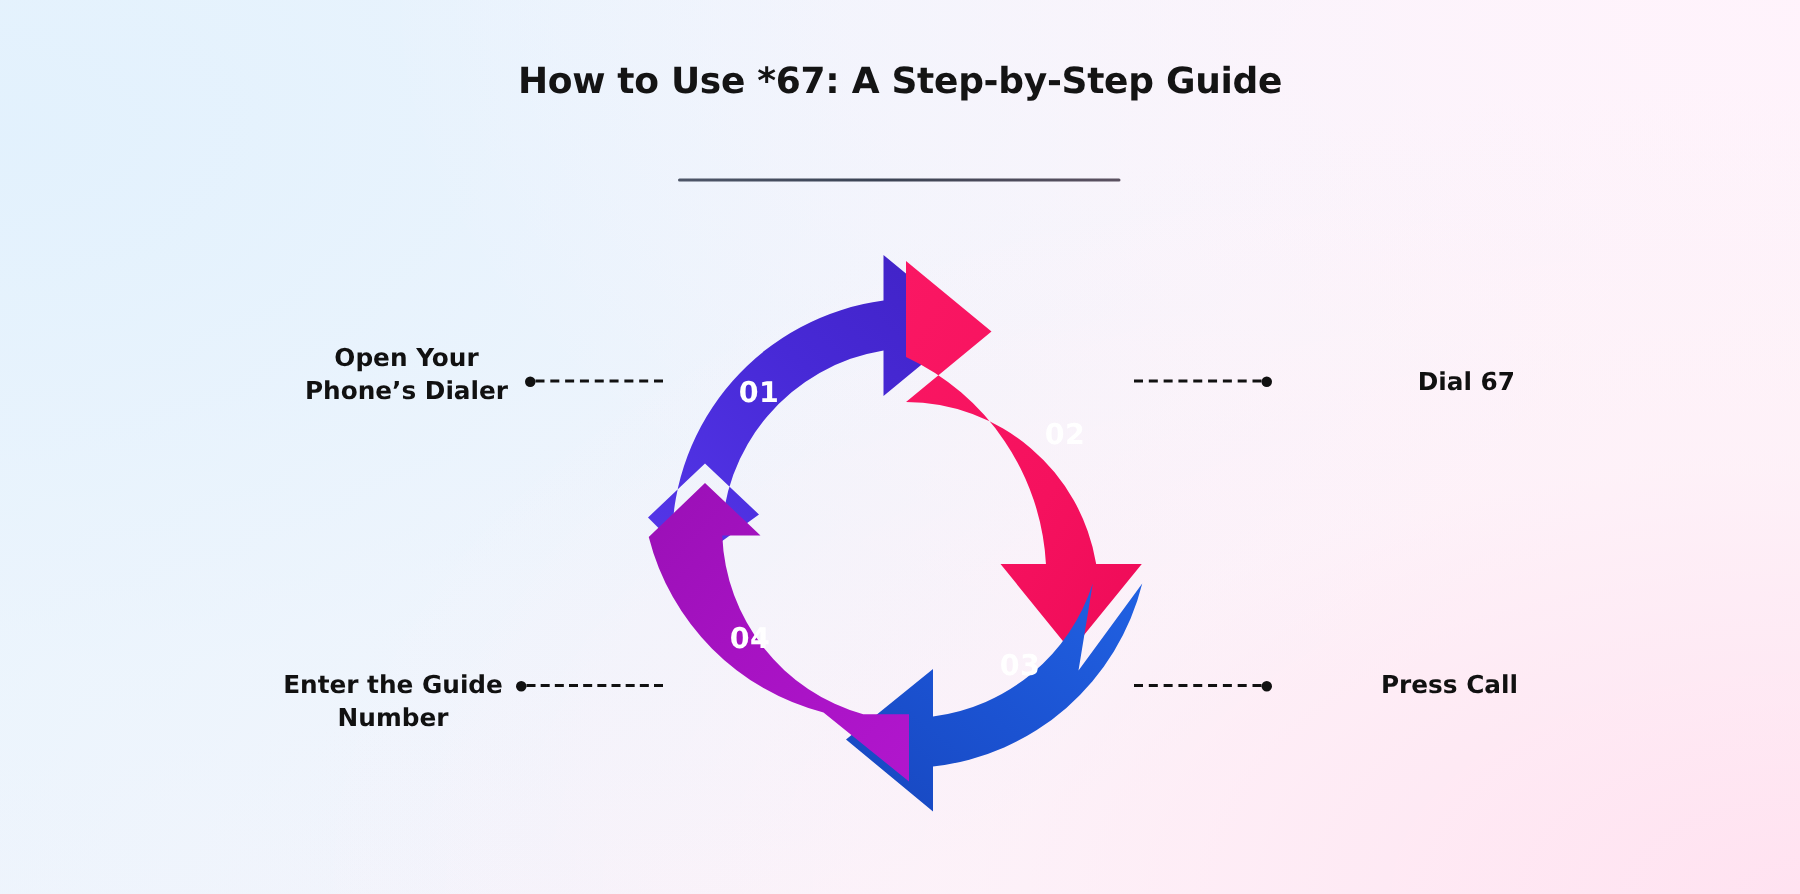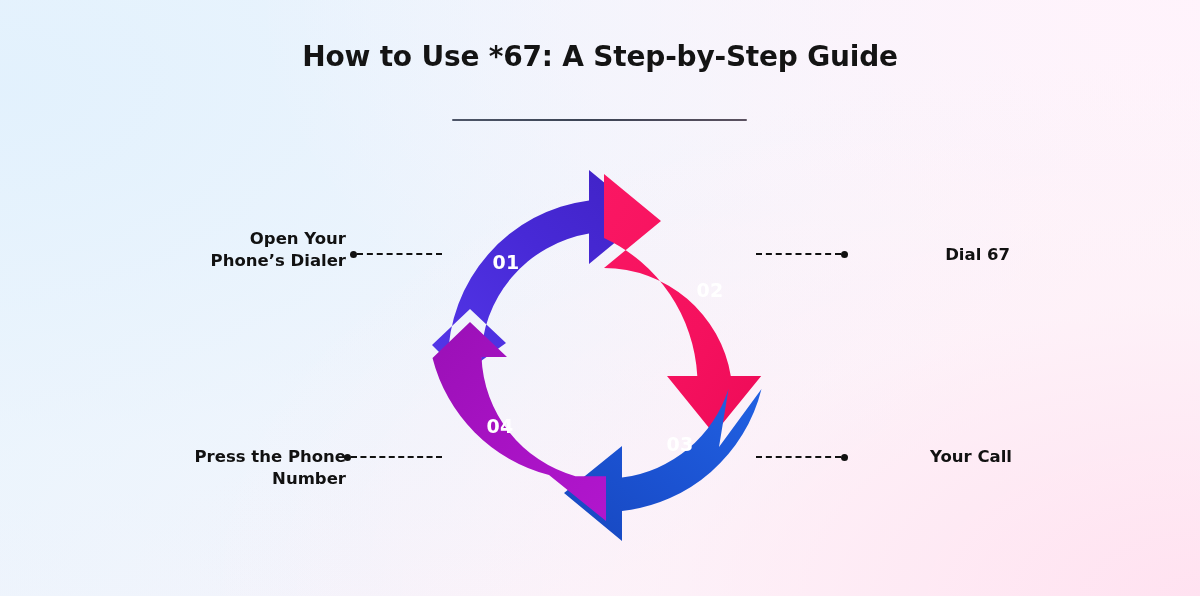--- a/index.html
+++ b/index.html
@@ -23,21 +23,21 @@
       linear-gradient(118deg, #e9f3fc 0%, #f1f4fc 28%, #faf3fa 58%, #fdf2f7 82%, #fdf0f5 100%);
   }
 
   
   .title {
     position: absolute;
     top: 40px;
     left: 0;
     width: 1200px;
     text-align: center;
-    font-size: 28px;
+    font-size: 24px;
     font-weight: bold;
     letter-spacing: -0.2px;
     color: #141414;
     font-family: "DejaVu Sans", sans-serif;
   }
   .title-rule {
     position: absolute;
     top: 119px;
     left: 452px;
     width: 295px;
@@ -68,21 +68,21 @@
   
   .callout {
     position: absolute;
     font-family: "DejaVu Sans", sans-serif;
     font-size: 16.5px;
     font-weight: bold;
     color: #111111;
     line-height: 1.32;
     white-space: pre-line;
   }
-  .callout.left  { text-align: right; }
+  .callout.left  { text-align: center; }
   .callout.right { text-align: right; }
 
   .c-open   { left: 196px; top: 228px; width: 150px; }
   .c-dial   { left: 860px; top: 244px; width: 150px; }
   .c-enter  { left: 178px; top: 446px; width: 168px; }
   .c-press  { left: 862px; top: 446px; width: 150px; }
 
   
   .connector { position: absolute; height: 12px; }
   .connector .dot {
@@ -201,23 +201,23 @@
                Z" stroke="none"></path>
       <text class="step-num" x="82" y="264">04</text>
     </g>
   </svg>
 
   <div class="callout left c-open">Open Your
 Phone’s Dialer</div>
 
   <div class="callout right c-dial">Dial 67</div>
 
-  <div class="callout right c-press">Your Call</div>
-
-  <div class="callout left c-enter">Press the Phone
+  <div class="callout right c-press">Press Call</div>
+
+  <div class="callout left c-enter">Enter the Guide
 Number</div>
 
   <div class="connector conn-open">
     <span class="dot"></span>
     <span class="dash"></span>
   </div>
 
   <div class="connector conn-dial">
     <span class="dash"></span>
     <span class="dot"></span>

